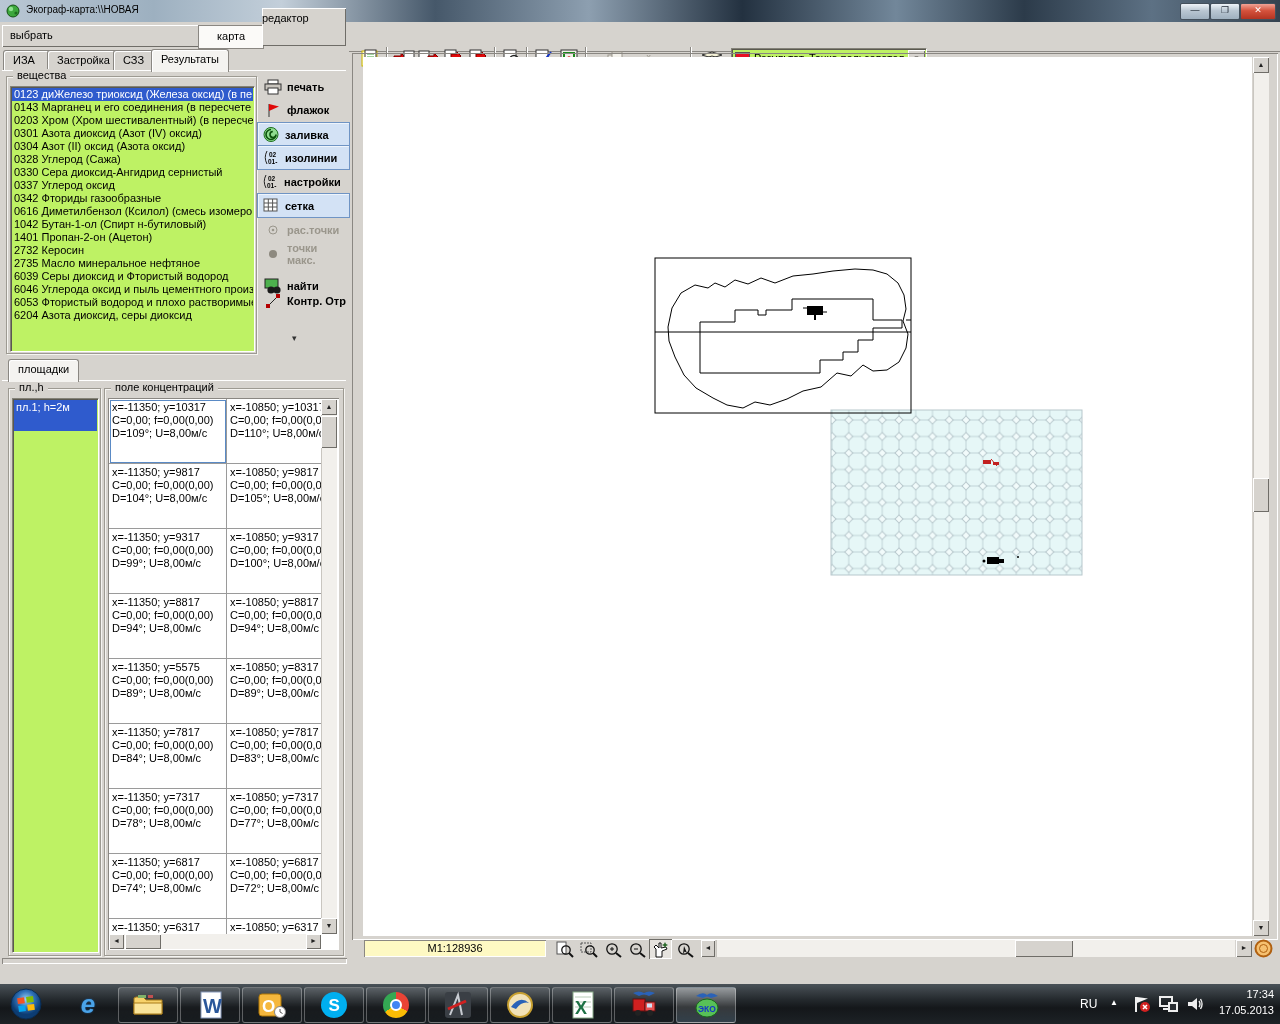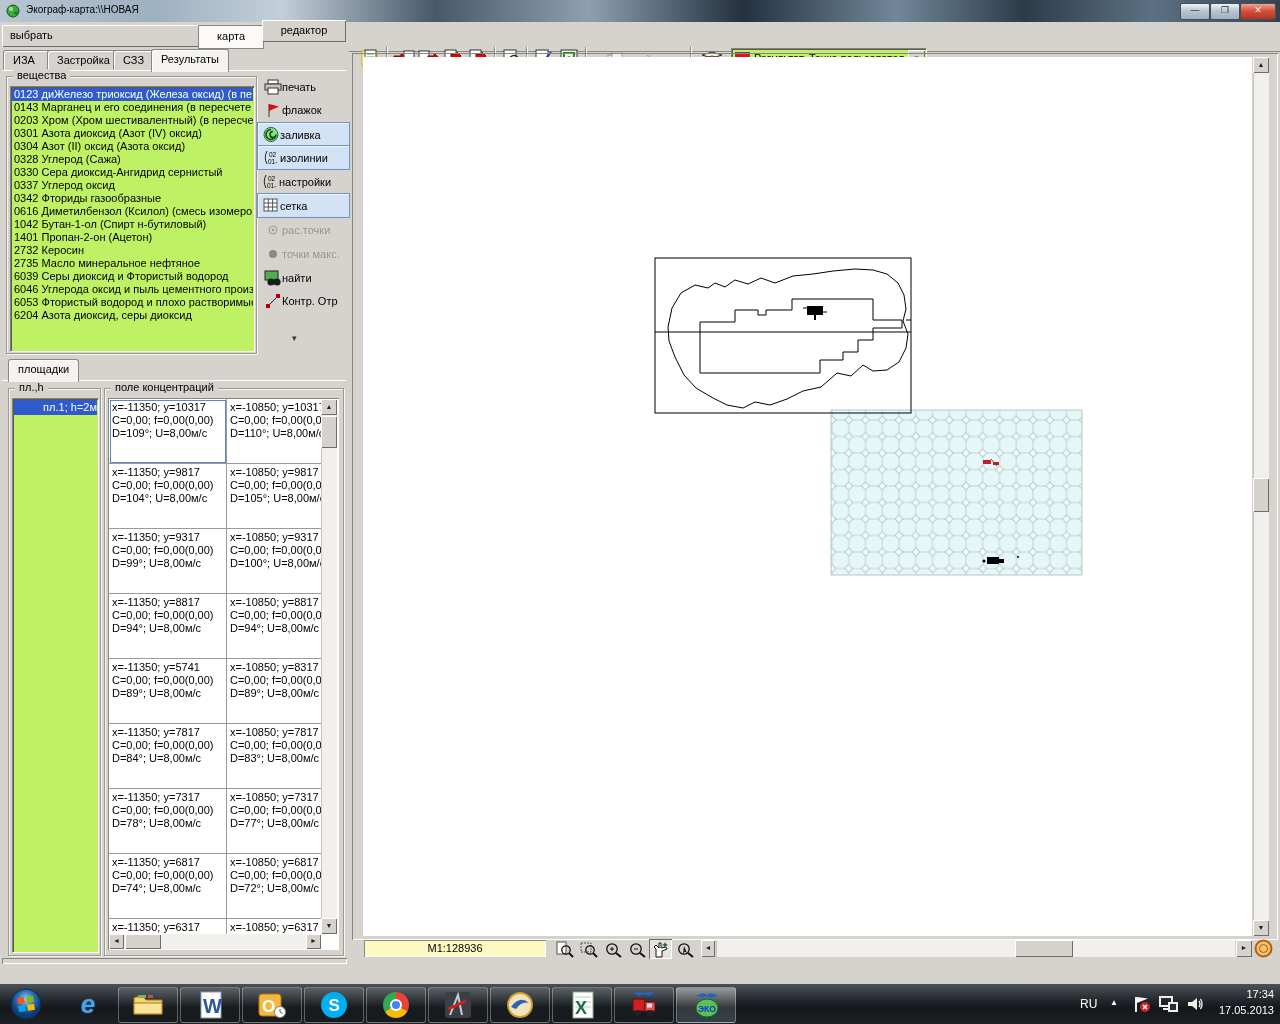--- a/index.html
+++ b/index.html
@@ -17,21 +17,21 @@
   #titlebar{left:0;top:0;width:1280px;height:22px;
     background:linear-gradient(90deg,#b9c7d4 0%,#9db0c0 12%,#c3cfda 22%,#46586a 34%,#8d9fb0 46%,#233140 58%,#72879a 70%,#2c3b4a 80%,#5d7184 90%,#34424f 100%);}
   .winbtn{position:absolute;top:3px;height:15px;border:1px solid #44505c;border-radius:2px;
     background:linear-gradient(#eef3f8,#b9c6d2 45%,#9fb0bf);text-align:center;line-height:13px;font-size:9px;color:#1c2630;}
   .winbtn.close{background:linear-gradient(#f0a396,#d4523c 45%,#b33422);color:#fff;font-weight:bold;}
   
   .ctab{position:absolute;height:20px;line-height:19px;padding:0 9px;background:#d6d3ce;
     border:1px solid #8a8782;border-bottom:none;border-radius:3px 3px 0 0;box-shadow:inset 1px 1px 0 #fff;}
   .ctab.active{background:#f4f3f0;height:22px;z-index:3;}
   
-  .toolbtn{display:flex;align-items:center;padding-left:3px;cursor:default;}
+  .toolbtn{display:flex;align-items:center;gap:5px;padding-left:3px;cursor:default;font-weight:bold;}
   .toolbtn.pressed{background:#d3e2f5;border:1px solid #6f94c4;box-shadow:inset 1px 1px 0 #eef4fb;align-items:center;}
   .toolbtn.disabled{color:#9a968c;}
   .ticon{width:19px;height:17px;display:inline-flex;align-items:center;justify-content:center;flex:none;}
   
   .li{height:13px;line-height:13px;padding-left:2px;white-space:nowrap;overflow:hidden;}
   .li.sel{background:#2f5bcd;color:#fff;}
   
   #concgrid{display:grid;grid-template-columns:118px 118px;grid-auto-rows:65px;background:#fff;}
   .cell{border-right:1px solid #9a9a9a;border-bottom:1px solid #9a9a9a;padding:2px 0 0 3px;line-height:13px;white-space:nowrap;overflow:hidden;}
   .cell.selcell{outline:1px solid #5a8ac5;outline-offset:-2px;}
@@ -67,21 +67,21 @@
         </svg>
     </span>
     <span class="abs nosel" style="left:26px;top:4px;font-size:10px">Экограф-карта:\\НОВАЯ</span>
     <span class="winbtn" style="right:70px;width:28px">—</span>
     <span class="winbtn" style="right:40px;width:28px">❐</span>
     <span class="winbtn close" style="right:4px;width:34px">✕</span>
   </div>
 
   <div class="abs raised" style="left:2px;top:25px;width:196px;height:22px;line-height:21px;padding-left:8px">выбрать</div>
   <div class="abs" style="left:198px;top:25px;width:64px;height:22px;background:#fbfaf8;border:1px solid #8a8782;text-align:center;line-height:20px">карта</div>
-  <div class="abs raised" style="left:262px;top:20px;width:84px;height:22px;text-align:center;line-height:21px">редактор</div>
+  <div class="abs raised" style="left:262px;top:8px;width:84px;height:38px;line-height:21px">редактор</div>
 
   <div class="ctab" style="left:3px;top:50px;width:30px;">ИЗА</div>
   <div class="ctab" style="left:47px;top:50px">Застройка</div>
   <div class="ctab" style="left:113px;top:50px">СЗЗ</div>
   <div class="ctab active" style="left:151px;top:49px">Результаты</div>
   <div class="abs" style="left:2px;top:70px;width:344px;height:1px;background:#fff"></div>
 
   <div class="abs groupbox" style="left:6px;top:76px;width:249px;height:276px">
     <span class="glabel">вещества</span>
     <div class="abs field" style="left:3px;top:9px;width:241px;height:262px;padding:1px">
@@ -173,21 +173,21 @@
     <span>рас.точки</span>
   </div>
   <div class="abs toolbtn disabled" style="left:260px;top:245px;width:84px;height:18px">
     <span class="ticon">
         <svg width="12" height="12">
           <circle cx="6" cy="6" r="4" fill="#8d897f"></circle>
         </svg>
       </span>
     <span>точки макс.</span>
   </div>
-  <div class="abs toolbtn" style="left:260px;top:268px;width:84px;height:20px">
+  <div class="abs toolbtn" style="left:260px;top:276px;width:84px;height:20px">
     <span class="ticon">
         <svg width="18" height="17">
           <rect x="1" y="1" width="13" height="9" fill="#4db04d" stroke="#222"></rect>
           <circle cx="7" cy="12" r="3.6" fill="#1a1a1a"></circle>
           <circle cx="13" cy="12" r="3.6" fill="#1a1a1a"></circle>
         </svg>
       </span>
     <span>найти</span>
   </div>
   <div class="abs toolbtn" style="left:260px;top:291px;width:86px;height:20px">
@@ -201,21 +201,21 @@
     <span>Контр. Отр</span>
   </div>
   <div class="abs" style="left:292px;top:333px;font-size:9px;color:#333">▾</div>
 
   <div class="ctab active" style="left:8px;top:359px">площадки</div>
   <div class="abs" style="left:2px;top:380px;width:344px;height:1px;background:#fff"></div>
 
   <div class="abs groupbox" style="left:8px;top:388px;width:91px;height:566px">
     <span class="glabel">пл.,h</span>
     <div class="abs field" style="left:3px;top:9px;width:83px;height:551px;padding:1px">
-        <div class="li sel" style="height: 15px; line-height: 15px; text-align: right;">пл.1; h=2м</div>
+        <div class="li sel" style="height: 31px; line-height: 15px;">пл.1; h=2м</div>
       </div>
   </div>
 
   <div class="abs groupbox" style="left:104px;top:388px;width:238px;height:566px">
     <span class="glabel">поле концентраций</span>
 
     <div class="abs sunken" style="left:3px;top:9px;width:231px;height:552px;background:#fff">
       <div class="abs" style="left:1px;top:1px;width:212px;height:535px;overflow:hidden">
         <div id="concgrid">
             <div class="cell selcell">
@@ -252,21 +252,21 @@
               <div>x=-11350; y=8817</div>
               <div>C=0,00; f=0,00(0,00)</div>
               <div>D=94°; U=8,00м/с</div>
             </div>
             <div class="cell">
               <div>x=-10850; y=8817</div>
               <div>C=0,00; f=0,00(0,00)</div>
               <div>D=94°; U=8,00м/с</div>
             </div>
             <div class="cell">
-              <div>x=-11350; y=5741</div>
+              <div>x=-11350; y=5575</div>
               <div>C=0,00; f=0,00(0,00)</div>
               <div>D=89°; U=8,00м/с</div>
             </div>
             <div class="cell">
               <div>x=-10850; y=8317</div>
               <div>C=0,00; f=0,00(0,00)</div>
               <div>D=89°; U=8,00м/с</div>
             </div>
             <div class="cell">
               <div>x=-11350; y=7817</div>

